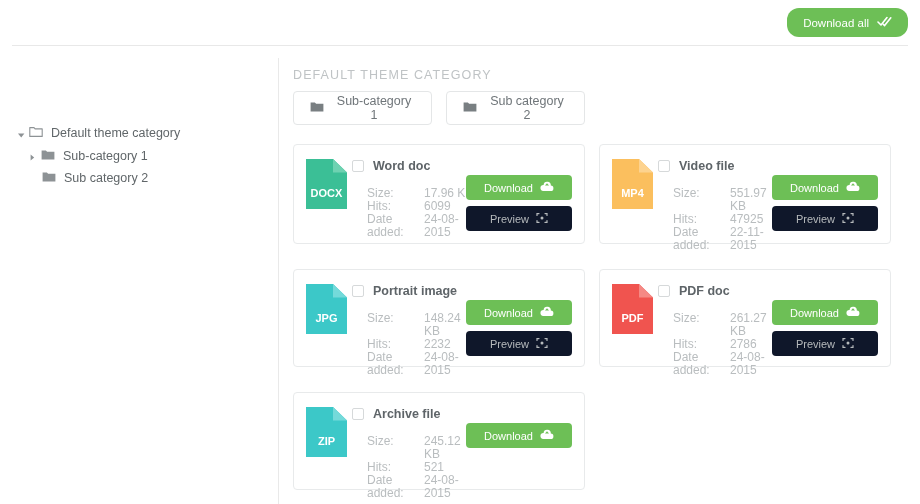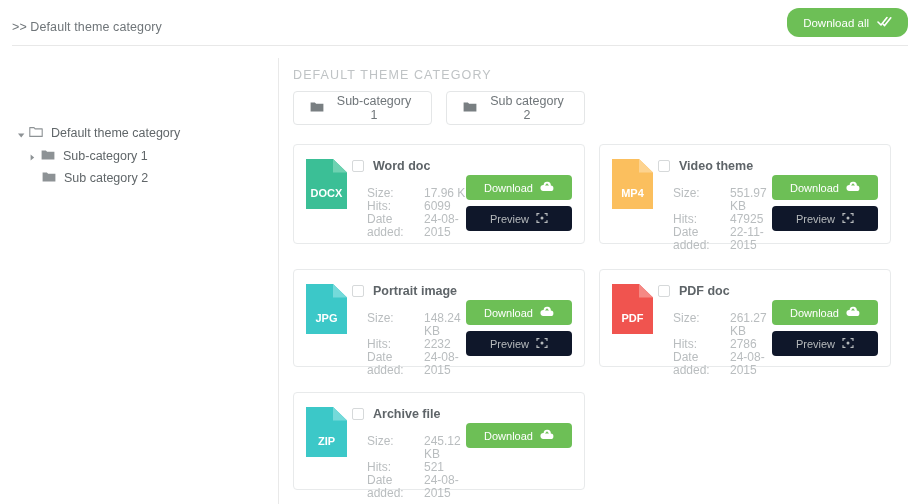--- a/index.html
+++ b/index.html
@@ -109,21 +109,20 @@
     display: flex; align-items: center; justify-content: center; gap: 7px;
     cursor: pointer; font-family: "Liberation Sans", sans-serif;
   }
 </style>
 </head>
 <body>
 
 <div class="page">
 
   <div class="topbar">
-    <div class="breadcrumb">&gt;&gt; Default theme category</div>
     <button class="dl-all">
       <span>Download all</span>
       <span class="dbl-check">
         <svg width="15" height="11" viewBox="0 0 15 11">
           <path d="M1 6 L4 9 L10 1.5" fill="none" stroke="#ffffff" stroke-width="1.6" stroke-linecap="round" stroke-linejoin="round"></path>
           <path d="M6.2 8.2 L7.6 9.6 L13.8 1.8" fill="none" stroke="#ffffff" stroke-width="1.6" stroke-linecap="round" stroke-linejoin="round"></path>
         </svg>
       </span>
     </button>
   </div>
@@ -249,21 +248,21 @@
         <div class="card" style="left: 306px; top: 0px; height: 100px;">
     <div class="card-inner">
       <div class="ftype"><svg width="41" height="50" viewBox="0 0 41 50">
     <path d="M0 0 H27 L41 13.5 V50 H0 Z" fill="#fbbf5e"></path>
     <path d="M27 0 L41 13.5 H27 Z" fill="#fdd38f"></path>
     <text x="20.5" y="38" text-anchor="middle" fill="#ffffff" font-family="Liberation Sans, sans-serif" font-size="11" font-weight="bold">MP4</text>
   </svg></div>
 
       <div class="card-head">
         <span class="chk"></span>
-        <span class="card-title">Video theme</span>
+        <span class="card-title">Video file</span>
       </div>
 
       <div class="meta">
         <div class="meta-row">
           <span class="meta-k">Size:</span>
           <span class="meta-v">551.97 KB</span>
         </div>
         <div class="meta-row">
           <span class="meta-k">Hits:</span>
           <span class="meta-v">47925</span>

